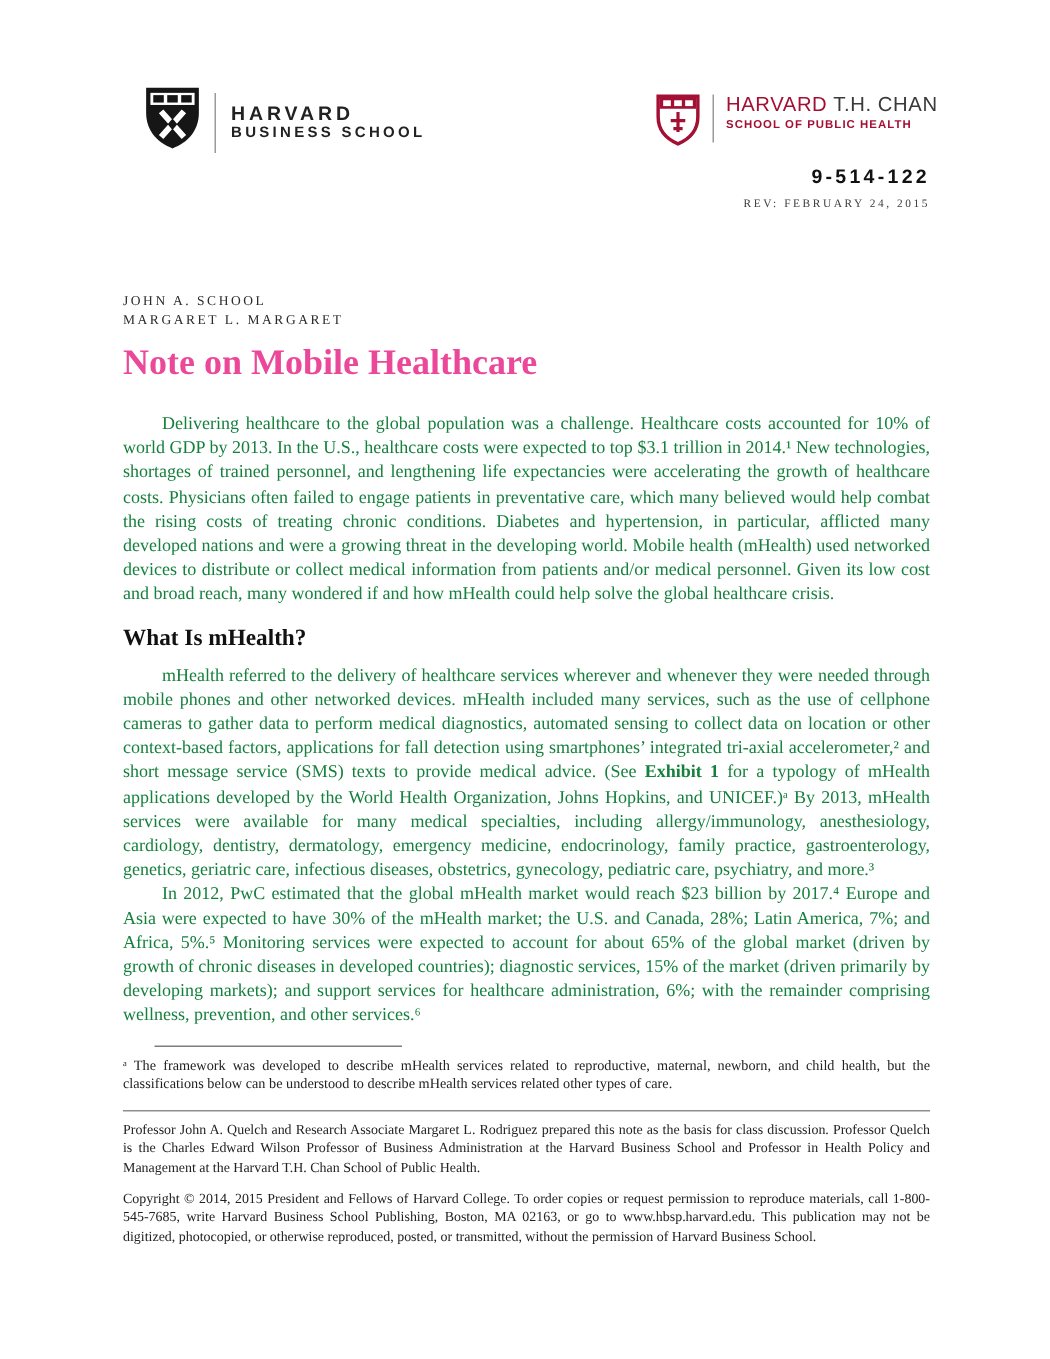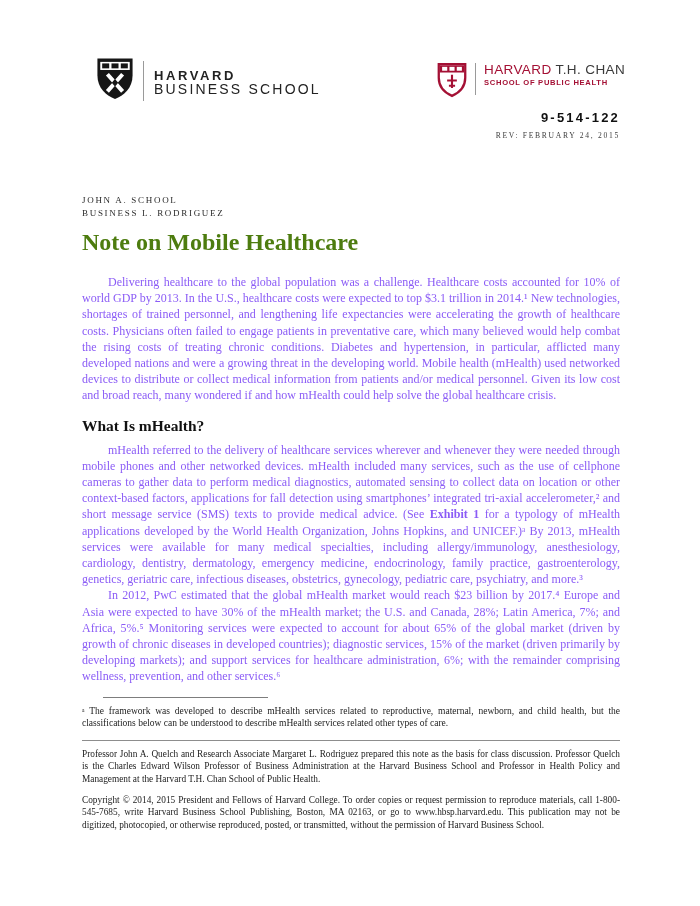--- a/index.html
+++ b/index.html
@@ -14,21 +14,21 @@
     color: #1c1c1c;
     overflow: hidden;
     padding-left: 47px;
   }
 
   
   .hbs-logo { position: absolute; left: 96px; top: 57px; display: flex; align-items: center; }
   .hbs-logo .divider { width: 1px; height: 40px; background: #9a9a9a; margin: 0 10px 0 9px; }
   .hbs-word { font-family: "Liberation Sans", sans-serif; color: #222; }
   .hbs-word .l1 { font-size: 13px; font-weight: bold; letter-spacing: 2.6px; line-height: 15px; }
-  .hbs-word .l2 { font-size: 14px; font-weight: normal; letter-spacing: 2.2px; line-height: 12px; }
+  .hbs-word .l2 { font-size: 10px; font-weight: bold; letter-spacing: 2.2px; line-height: 12px; }
 
   .chan-logo { position: absolute; left: 437px; top: 62px; display: flex; align-items: flex-start; }
   .chan-logo .divider { width: 1px; height: 32px; background: #9a9a9a; margin: 1px 8px 0 8px; }
   .chan-word { font-family: "Liberation Sans", sans-serif; }
   .chan-word .l1 { font-size: 13.5px; font-weight: normal; line-height: 15px; letter-spacing: 0.4px; }
   .chan-word .l1 .crimson { color: #A41034; }
   .chan-word .l1 .dark { color: #3a3a3a; }
   .chan-word .l2 { font-size: 7.6px; font-weight: bold; color: #A41034; letter-spacing: 0.7px; line-height: 11px; }
 
   
@@ -39,25 +39,25 @@
   }
   .revline {
     margin-top: 6px; font-size: 7.6px; letter-spacing: 1.7px; color: #3d3d3d;
   }
 
   
   .content { position: absolute; left: 82px; top: 194px; width: 538px; }
 
   .author { font-size: 9px; letter-spacing: 1.7px; line-height: 13px; color: #2b2b2b; }
 
-  .title { margin-top: 8px; font-size: 24px; font-weight: bold; line-height: 28px; color: #4d7c0f; }
+  .title { margin-top: 8px; font-size: 24px; font-weight: bold; line-height: 28px; color: #ec4899; }
 
   p.body-text {
     font-size: 12px; line-height: 16.2px; text-align: justify;
-    text-indent: 26px; color: #8b5cf6;
+    text-indent: 26px; color: #15803d;
   }
   .p1 { margin-top: 18px; }
   .p2 { margin-top: 7px; }
   .p3 { }
   .bold-inline { font-weight: bold; }
 
   h2.section-heading { margin-top: 13px; font-size: 15.5px; font-weight: bold; line-height: 18px; color: #111; }
 
   .footnote-rule { margin-top: 12px; margin-left: 21px; width: 165px; height: 0; border-top: 1.2px solid #7d7d7d; }
   .footnote { margin-top: 7px; font-size: 9.5px; line-height: 12.6px; text-align: justify; color: #222; }
@@ -108,21 +108,21 @@
     </span>
   </div>
 
   <div class="docnum-block">
     <div class="docnum">9-514-122</div>
     <div class="revline">REV: FEBRUARY 24, 2015</div>
   </div>
 
   <div class="content">
     <div class="author">JOHN A. SCHOOL</div>
-    <div class="author">BUSINESS L. RODRIGUEZ</div>
+    <div class="author">MARGARET L. MARGARET</div>
 
     <div class="title">Note on Mobile Healthcare</div>
 
     <p class="body-text p1">Delivering healthcare to the global population was a challenge. Healthcare costs accounted for 10% of world GDP by 2013. In the U.S., healthcare costs were expected to top $3.1 trillion in 2014.¹ New technologies, shortages of trained personnel, and lengthening life expectancies were accelerating the growth of healthcare costs. Physicians often failed to engage patients in preventative care, which many believed would help combat the rising costs of treating chronic conditions. Diabetes and hypertension, in particular, afflicted many developed nations and were a growing threat in the developing world. Mobile health (mHealth) used networked devices to distribute or collect medical information from patients and/or medical personnel. Given its low cost and broad reach, many wondered if and how mHealth could help solve the global healthcare crisis.</p>
 
     <h2 class="section-heading">What Is mHealth?</h2>
 
     <p class="body-text p2"><span>mHealth referred to the delivery of healthcare services wherever and whenever they were needed through mobile phones and other networked devices. mHealth included many services, such as the use of cellphone cameras to gather data to perform medical diagnostics, automated sensing to collect data on location or other context-based factors, applications for fall detection using smartphones’ integrated tri-axial accelerometer,² and short message service (SMS) texts to provide medical advice. (See </span><span class="bold-inline">Exhibit 1</span><span> for a typology of mHealth applications developed by the World Health Organization, Johns Hopkins, and UNICEF.)ᵃ By 2013, mHealth services were available for many medical specialties, including allergy/immunology, anesthesiology, cardiology, dentistry, dermatology, emergency medicine, endocrinology, family practice, gastroenterology, genetics, geriatric care, infectious diseases, obstetrics, gynecology, pediatric care, psychiatry, and more.³</span></p>
 
     <p class="body-text p3">In 2012, PwC estimated that the global mHealth market would reach $23 billion by 2017.⁴ Europe and Asia were expected to have 30% of the mHealth market; the U.S. and Canada, 28%; Latin America, 7%; and Africa, 5%.⁵ Monitoring services were expected to account for about 65% of the global market (driven by growth of chronic diseases in developed countries); diagnostic services, 15% of the market (driven primarily by developing markets); and support services for healthcare administration, 6%; with the remainder comprising wellness, prevention, and other services.⁶</p>

